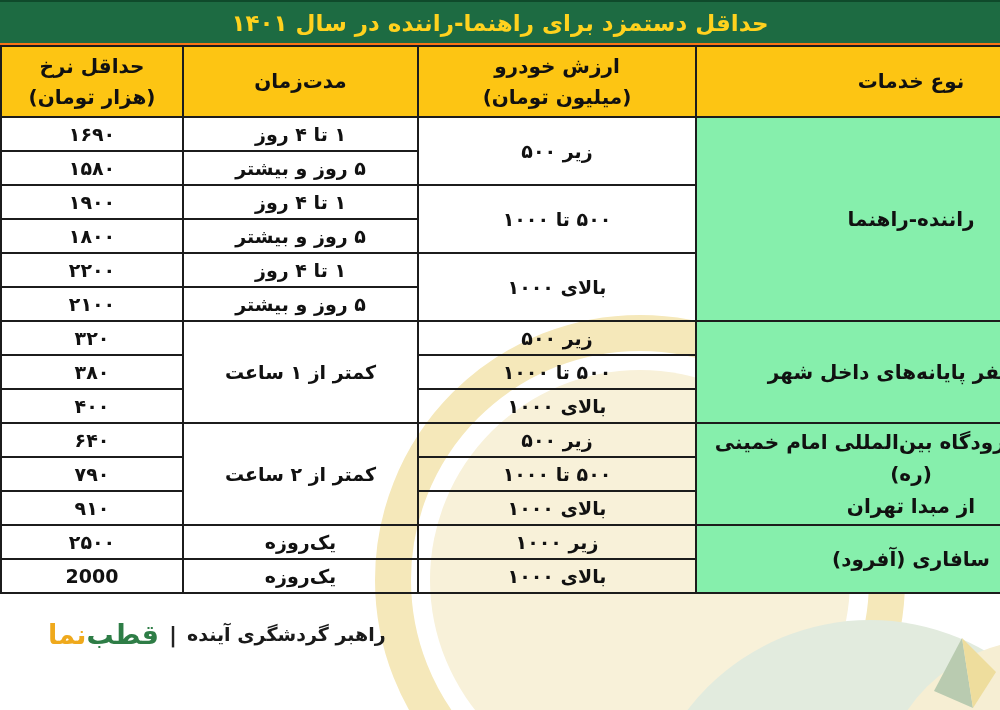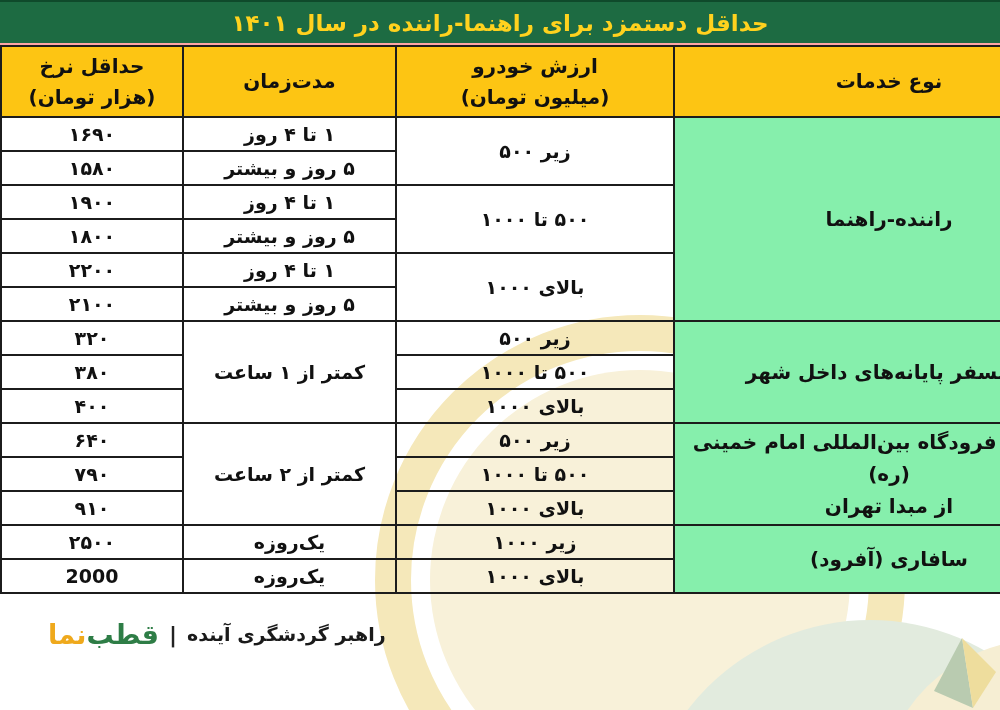--- a/index.html
+++ b/index.html
@@ -11,21 +11,21 @@
   .watermark{position:absolute;inset:0;z-index:0;pointer-events:none;}
   .wm-circle{position:absolute;border-radius:50%;}
   .wm-cream-fill{left:430px;top:370px;width:420px;height:420px;background:#f8f1d9;}
   .wm-ring{left:375px;top:315px;width:530px;height:530px;border:36px solid #f5e8ba;background:transparent;box-sizing:border-box;}
   .wm-green{left:640px;top:620px;width:460px;height:460px;background:#e2ebde;}
   .wm-cream2{left:880px;top:640px;width:320px;height:320px;background:#f6eed3;}
   .wm-diamond{position:absolute;right:0;bottom:0;}
   
   .title-bar{
     position:relative;z-index:1;height:45px;background:#1d6b42;
-    border-top:2px solid #0f4a2b;border-bottom:2px solid #fca5a5;
+    border-top:2px solid #0f4a2b;border-bottom:2px solid #f97316;
     display:flex;align-items:center;justify-content:center;box-sizing:border-box;
   }
   .title-bar h1{
     margin:0;font-size:23px;font-weight:bold;color:#ffd21e;direction:rtl;letter-spacing:0;
   }
   
   table.wage{
     position:relative;z-index:1;width:1000px;border-collapse:collapse;table-layout:fixed;
   }
   table.wage th,table.wage td{
@@ -73,21 +73,21 @@
 <div class="title-bar">
   <h1>حداقل دستمزد برای راهنما-راننده در سال ۱۴۰۱</h1>
 </div>
 
 <table class="wage" dir="rtl">
   <thead>
     <tr id="thead-row">
         <th style="width: 430px;">نوع خدمات</th>
         <th style="width: 278px;">ارزش خودرو
 (میلیون تومان)</th>
-        <th style="width: 213px;">مدت‌زمان</th>
+        <th style="width: 235px;">مدت‌زمان</th>
         <th style="width: 182px;">حداقل نرخ
 (هزار تومان)</th>
       </tr>
   </thead>
   <tbody id="tbody">
       <tr>
         <td rowspan="6" class="service">راننده-راهنما</td>
         <td rowspan="2">زیر ۵۰۰</td>
         <td rowspan="1">۱ تا ۴ روز</td>
         <td>۱۶۹۰</td>

